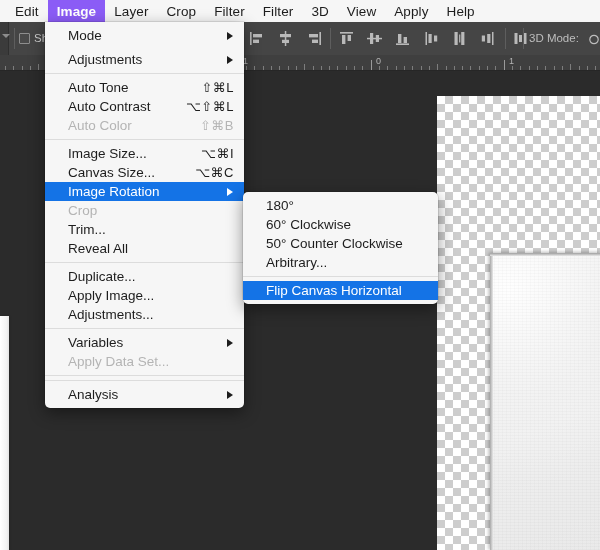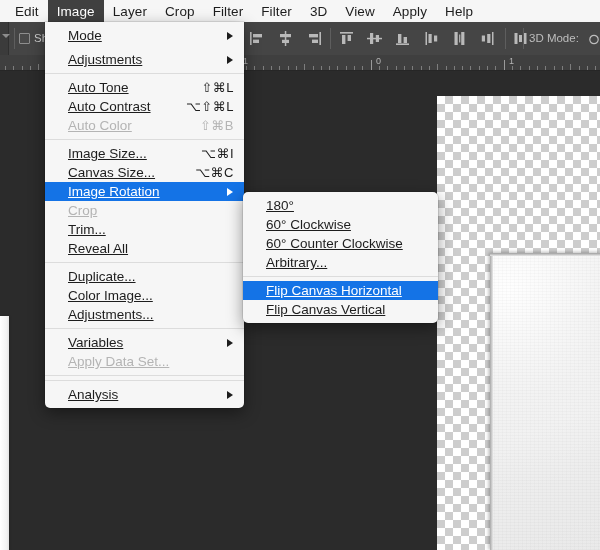--- a/index.html
+++ b/index.html
@@ -38,22 +38,23 @@
   .menubar-item {
     display: flex;
     align-items: center;
     padding: 0 9px;
     font-size: 13.5px;
     color: #1d1d1d;
     letter-spacing: 0.1px;
     white-space: nowrap;
   }
   .menubar-item.active {
-    background: #404040;
+    background: #8b5cf6;
     color: #ffffff;
+    font-weight: bold;
   }
 
   
   #optionsbar {
     position: absolute;
     left: 0; top: 22px;
     width: 600px; height: 33px;
     background: #454545;
     box-sizing: border-box;
     z-index: 5;
@@ -228,21 +229,21 @@
     position: relative;
     display: flex;
     align-items: center;
     height: 19px;
     padding: 0 10px 0 23px;
     font-size: 13.5px;
     color: #1d1d1d;
     white-space: nowrap;
     box-sizing: border-box;
   }
-  .mi .mi-label { flex: 0 0 auto; text-decoration: underline; }
+  .mi .mi-label { flex: 0 0 auto; }
   .mi .mi-shortcut {
     margin-left: auto;
     padding-left: 18px;
     font-size: 13px;
     color: #1d1d1d;
     letter-spacing: 0.5px;
   }
   .mi.disabled .mi-label,
   .mi.disabled .mi-shortcut { color: #b4b4b4; }
   .mi.highlight {
@@ -526,21 +527,21 @@
         <span class="mi-label">Trim...</span>
       </div>
       <div class="mi">
         <span class="mi-label">Reveal All</span>
       </div>
       <div class="mi-sep"></div>
       <div class="mi">
         <span class="mi-label">Duplicate...</span>
       </div>
       <div class="mi">
-        <span class="mi-label">Color Image...</span>
+        <span class="mi-label">Apply Image...</span>
       </div>
       <div class="mi">
         <span class="mi-label">Adjustments...</span>
       </div>
       <div class="mi-sep"></div>
       <div class="mi">
         <span class="mi-label">Variables</span>
         <span class="mi-arrow"></span>
       </div>
       <div class="mi disabled">
@@ -555,27 +556,24 @@
     </div>
 
   <div class="dropdown" id="submenu-rotation">
       <div class="mi">
         <span class="mi-label">180°</span>
       </div>
       <div class="mi">
         <span class="mi-label">60° Clockwise</span>
       </div>
       <div class="mi">
-        <span class="mi-label">60° Counter Clockwise</span>
+        <span class="mi-label">50° Counter Clockwise</span>
       </div>
       <div class="mi">
         <span class="mi-label">Arbitrary...</span>
       </div>
       <div class="mi-sep"></div>
       <div class="mi highlight">
         <span class="mi-label">Flip Canvas Horizontal</span>
       </div>
-      <div class="mi">
-        <span class="mi-label">Flip Canvas Vertical</span>
-      </div>
     </div>
 
 </div>
 
 </body></html>

